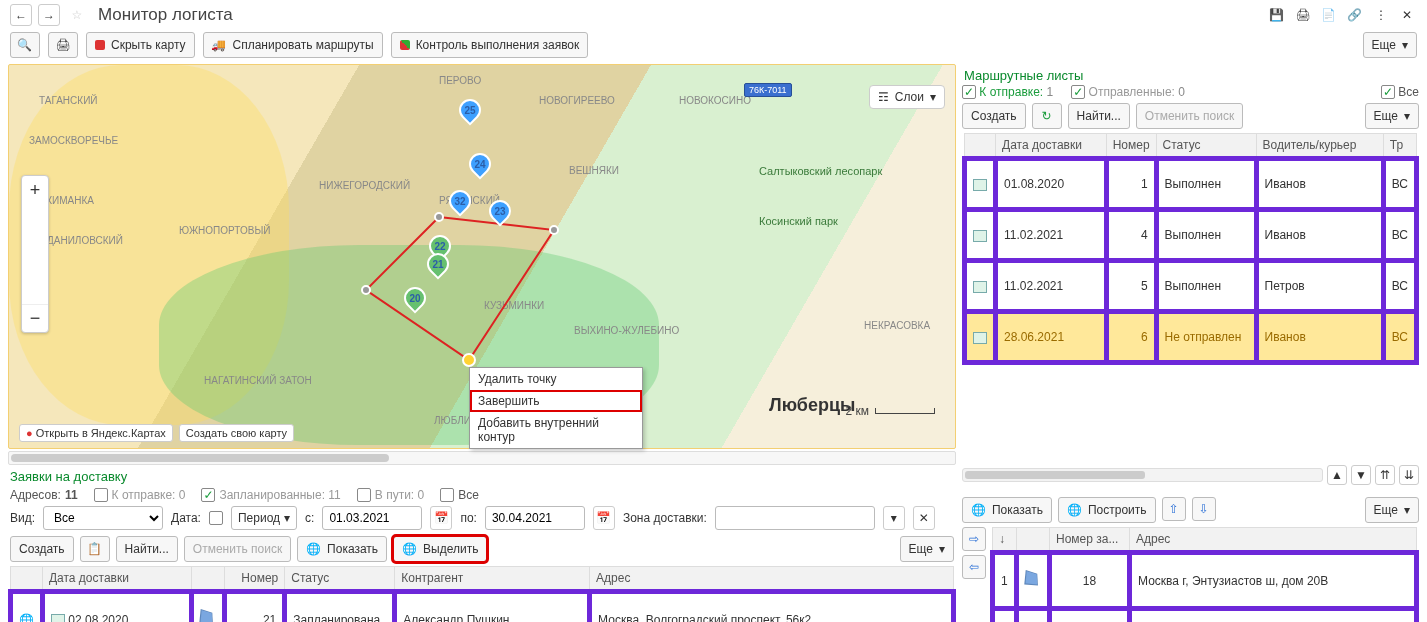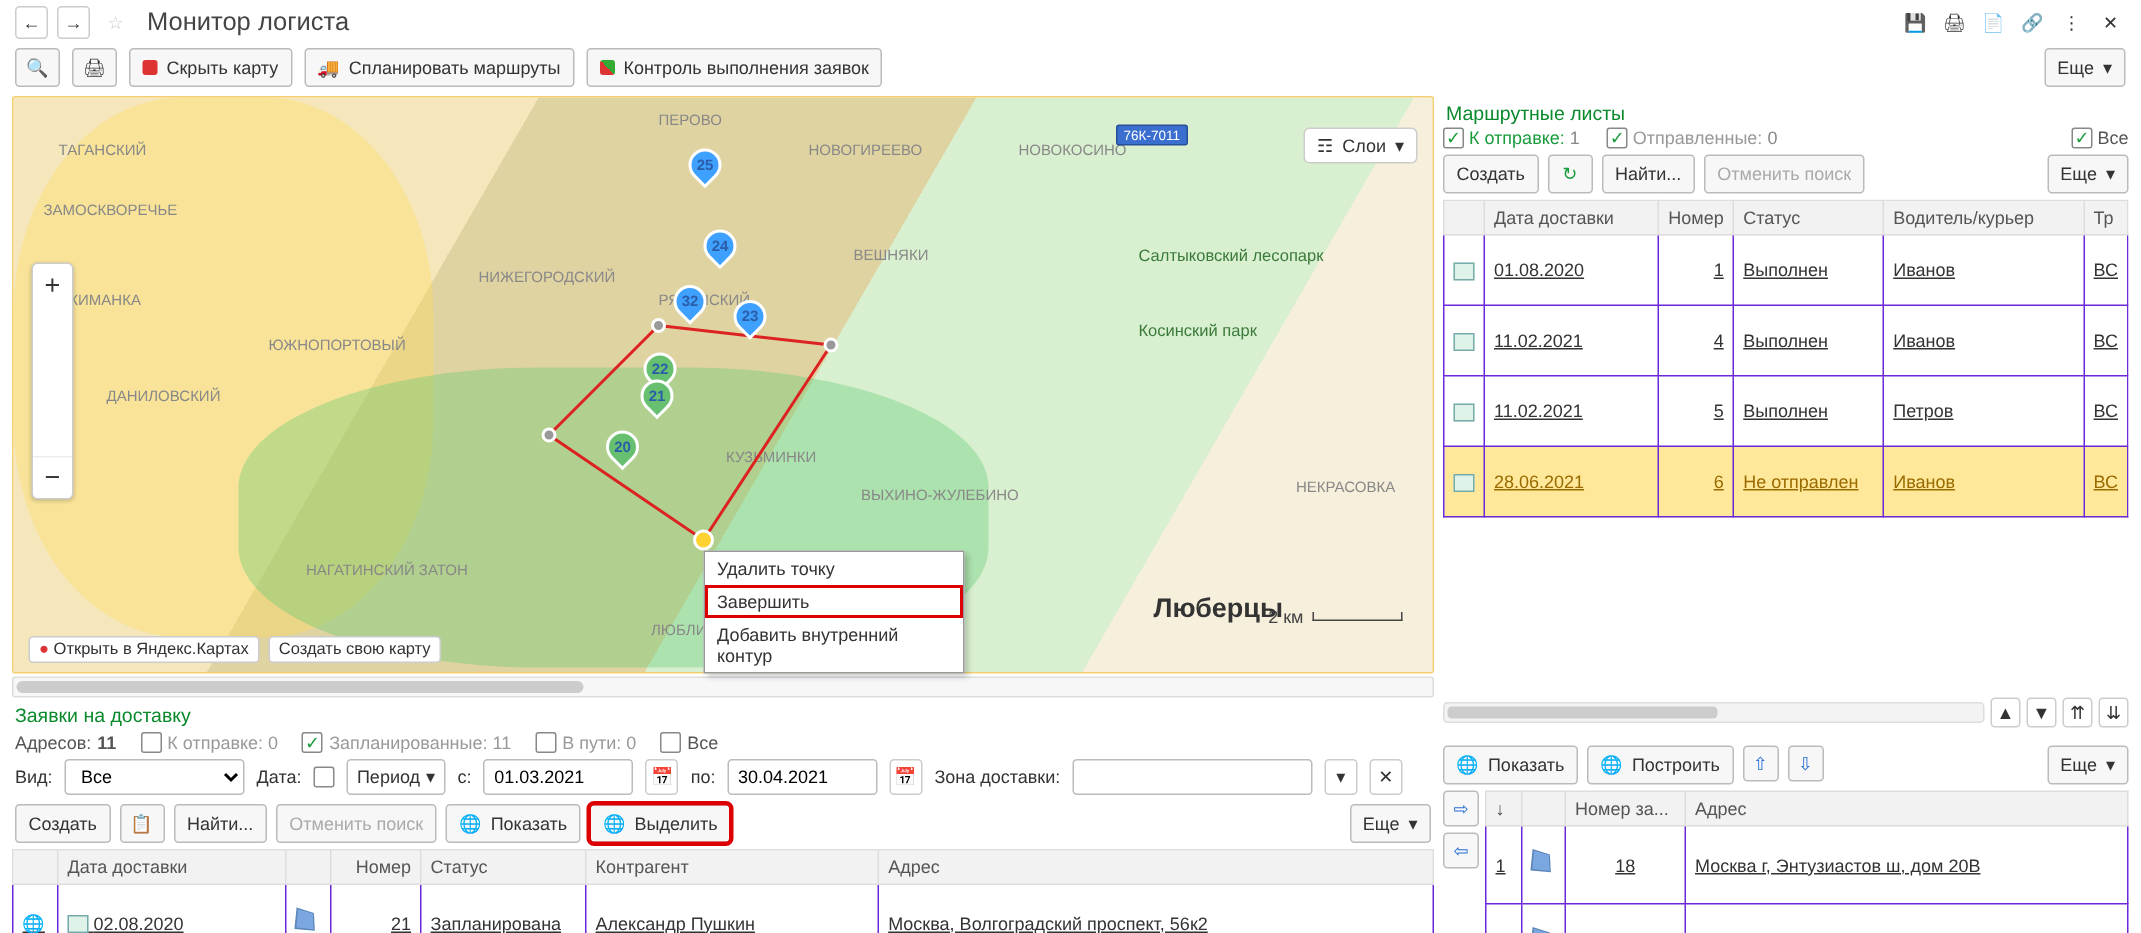--- a/index.html
+++ b/index.html
@@ -43,21 +43,21 @@
   .filters .f { display:flex; align-items:center; gap:4px;}
   .chk { width:14px; height:14px; border:1px solid #888; border-radius:2px; display:inline-flex; align-items:center; justify-content:center; }
   .chk.on { color:#1a9c3c; }
   .sel-ctrl, .inp { border:1px solid #bbb; border-radius:3px; padding:3px 6px; height:24px; background:#fff; font-size:12px;}
   .inp.date{ width:100px;}
   .row2 { display:flex; align-items:center; gap:8px; padding:2px 2px; flex-wrap: wrap;}
   .btnrow { display:flex; gap:6px; align-items:center; padding:4px 2px;}
   .btnrow .tbtn.red-outline{ outline:3px solid #d00; outline-offset:-1px;}
   .table { width:100%; border-collapse:collapse; }
   .table th { background:#f2f2f2; text-align:left; font-weight:normal; color:#555; padding:4px 6px; border:1px solid #ddd; font-size:12px;}
-  .table td { padding:16px 6px; border:1px solid #6d28d9; font-size:12px;text-decoration:underline;}
+  .table td { padding:16px 6px; border:5px solid #6d28d9; font-size:12px;}
   .table tr.sel td{ background:#fff4d2;}
   .table tr.sel.active td{ background:#ffe89a; color:#9a6b00;margin-left:40px;}
   .right-top { display:flex; align-items:center; gap:18px; color:#555;}
   .right-top .cnt{ color:#888;}
   .right-toolbar { display:flex; gap:6px; padding:4px 0;}
   .box-icon{ width:16px;height:16px;display:inline-block; perspective:30px;}
   .box-icon span{ display:block;width:14px;height:14px;background:#7aa7e0;border:1px solid #5d86ba;transform:rotateX(20deg) rotateY(30deg);}
   .status-ready{ color:#8a7b00;}
   .small-gray{ color:#999;}
   .pager-btn{ width:24px;height:24px;border:1px solid #bbb;border-radius:3px;background:#f7f7f7;display:inline-flex;align-items:center;justify-content:center;cursor:pointer;}
@@ -118,21 +118,21 @@
   <div class="left">
 
     <div class="map-wrap">
 
       <div class="map-region" style="left:0;top:0;width:280px;height:360px;background:rgba(255,220,90,.35);"></div>
       <div class="map-region" style="left:150px;top:180px;width:500px;height:200px;background:rgba(90,200,110,.35);"></div>
 
       <div class="map-label" style="left:30px;top:30px;">ТАГАНСКИЙ</div>
       <div class="map-label" style="left:20px;top:70px;">ЗАМОСКВОРЕЧЬЕ</div>
       <div class="map-label" style="left:30px;top:130px;">ЯКИМАНКА</div>
-      <div class="map-label" style="left:62px;top:170px;margin-top:24px;">ДАНИЛОВСКИЙ</div>
+      <div class="map-label" style="left:38px;top:170px;">ДАНИЛОВСКИЙ</div>
       <div class="map-label" style="left:170px;top:160px;">ЮЖНОПОРТОВЫЙ</div>
       <div class="map-label" style="left:310px;top:115px;">НИЖЕГОРОДСКИЙ</div>
       <div class="map-label" style="left:530px;top:30px;">НОВОГИРЕЕВО</div>
       <div class="map-label" style="left:430px;top:10px;">ПЕРОВО</div>
       <div class="map-label" style="left:670px;top:30px;">НОВОКОСИНО</div>
       <div class="map-label" style="left:560px;top:100px;">ВЕШНЯКИ</div>
       <div class="map-label" style="left:475px;top:235px;">КУЗЬМИНКИ</div>
       <div class="map-label" style="left:565px;top:260px;">ВЫХИНО-ЖУЛЕБИНО</div>
       <div class="map-label" style="left:855px;top:255px;">НЕКРАСОВКА</div>
       <div class="map-label" style="left:195px;top:310px;">НАГАТИНСКИЙ ЗАТОН</div>

